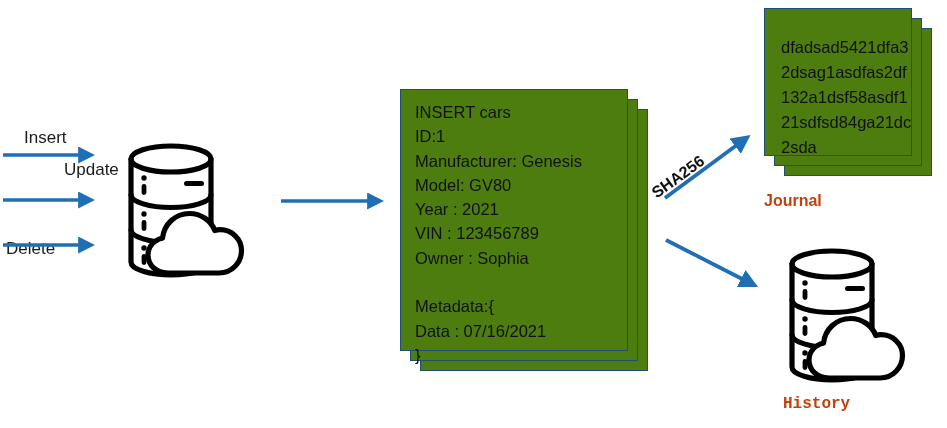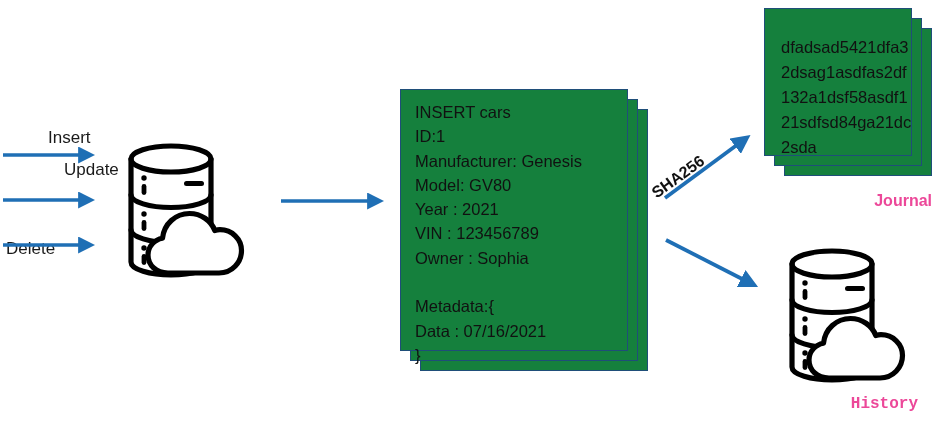--- a/index.html
+++ b/index.html
@@ -34,21 +34,21 @@
     height: 428px;
     pointer-events: none;
   }
 
   
   .doc-stack {
     position: absolute;
   }
   .doc-sheet {
     position: absolute;
-    background: #15803d;
+    background: #4d7c0f;
     border: 1.6px solid #1f4e79;
     box-sizing: border-box;
   }
   .doc-sheet.back2 { left: 20px; top: 20px; }
   .doc-sheet.back1 { left: 10px; top: 10px; }
   .doc-sheet.front { left: 0px;  top: 0px;  }
 
   .doc-text {
     position: absolute;
     left: 14px;
@@ -70,23 +70,23 @@
     color: #111111;
     white-space: pre;
     font-family: "Liberation Sans", sans-serif;
   }
 
   
   .caption {
     position: absolute;
     font-size: 16px;
     font-weight: bold;
-    color: #ec4899;
+    color: #c2410c;
     white-space: nowrap;
-    text-align: right;
+    text-align: left;
     font-family: "Liberation Sans", sans-serif;
   }
 
   
   .sha-label {
     position: absolute;
     font-size: 16px;
     font-weight: bold;
     color: #111111;
     white-space: nowrap;
@@ -94,21 +94,21 @@
     font-family: "Liberation Sans", sans-serif;
   }
 
   .icon-box { position: absolute; }
 </style>
 </head>
 <body>
 
 <div id="canvas">
 
-  <div class="op-label" style="left:24px; top:128px;margin-left:24px;">Insert</div>
+  <div class="op-label" style="left:24px; top:128px;">Insert</div>
   <div class="op-label" style="left:20px; top:160px;margin-left:44px;">Update</div>
   <div class="op-label" style="left:6px; top:218px;margin-top:21px;">Delete</div>
 
   <svg class="svg-layer" viewBox="0 0 947 428" xmlns="http://www.w3.org/2000/svg">
     <defs>
       <marker id="ah" markerWidth="5" markerHeight="5" refX="3.2" refY="2.5" orient="auto" markerUnits="strokeWidth">
         <path d="M0,0 L5,2.5 L0,5 z" fill="#1f6fb5"></path>
       </marker>
     </defs>
 

